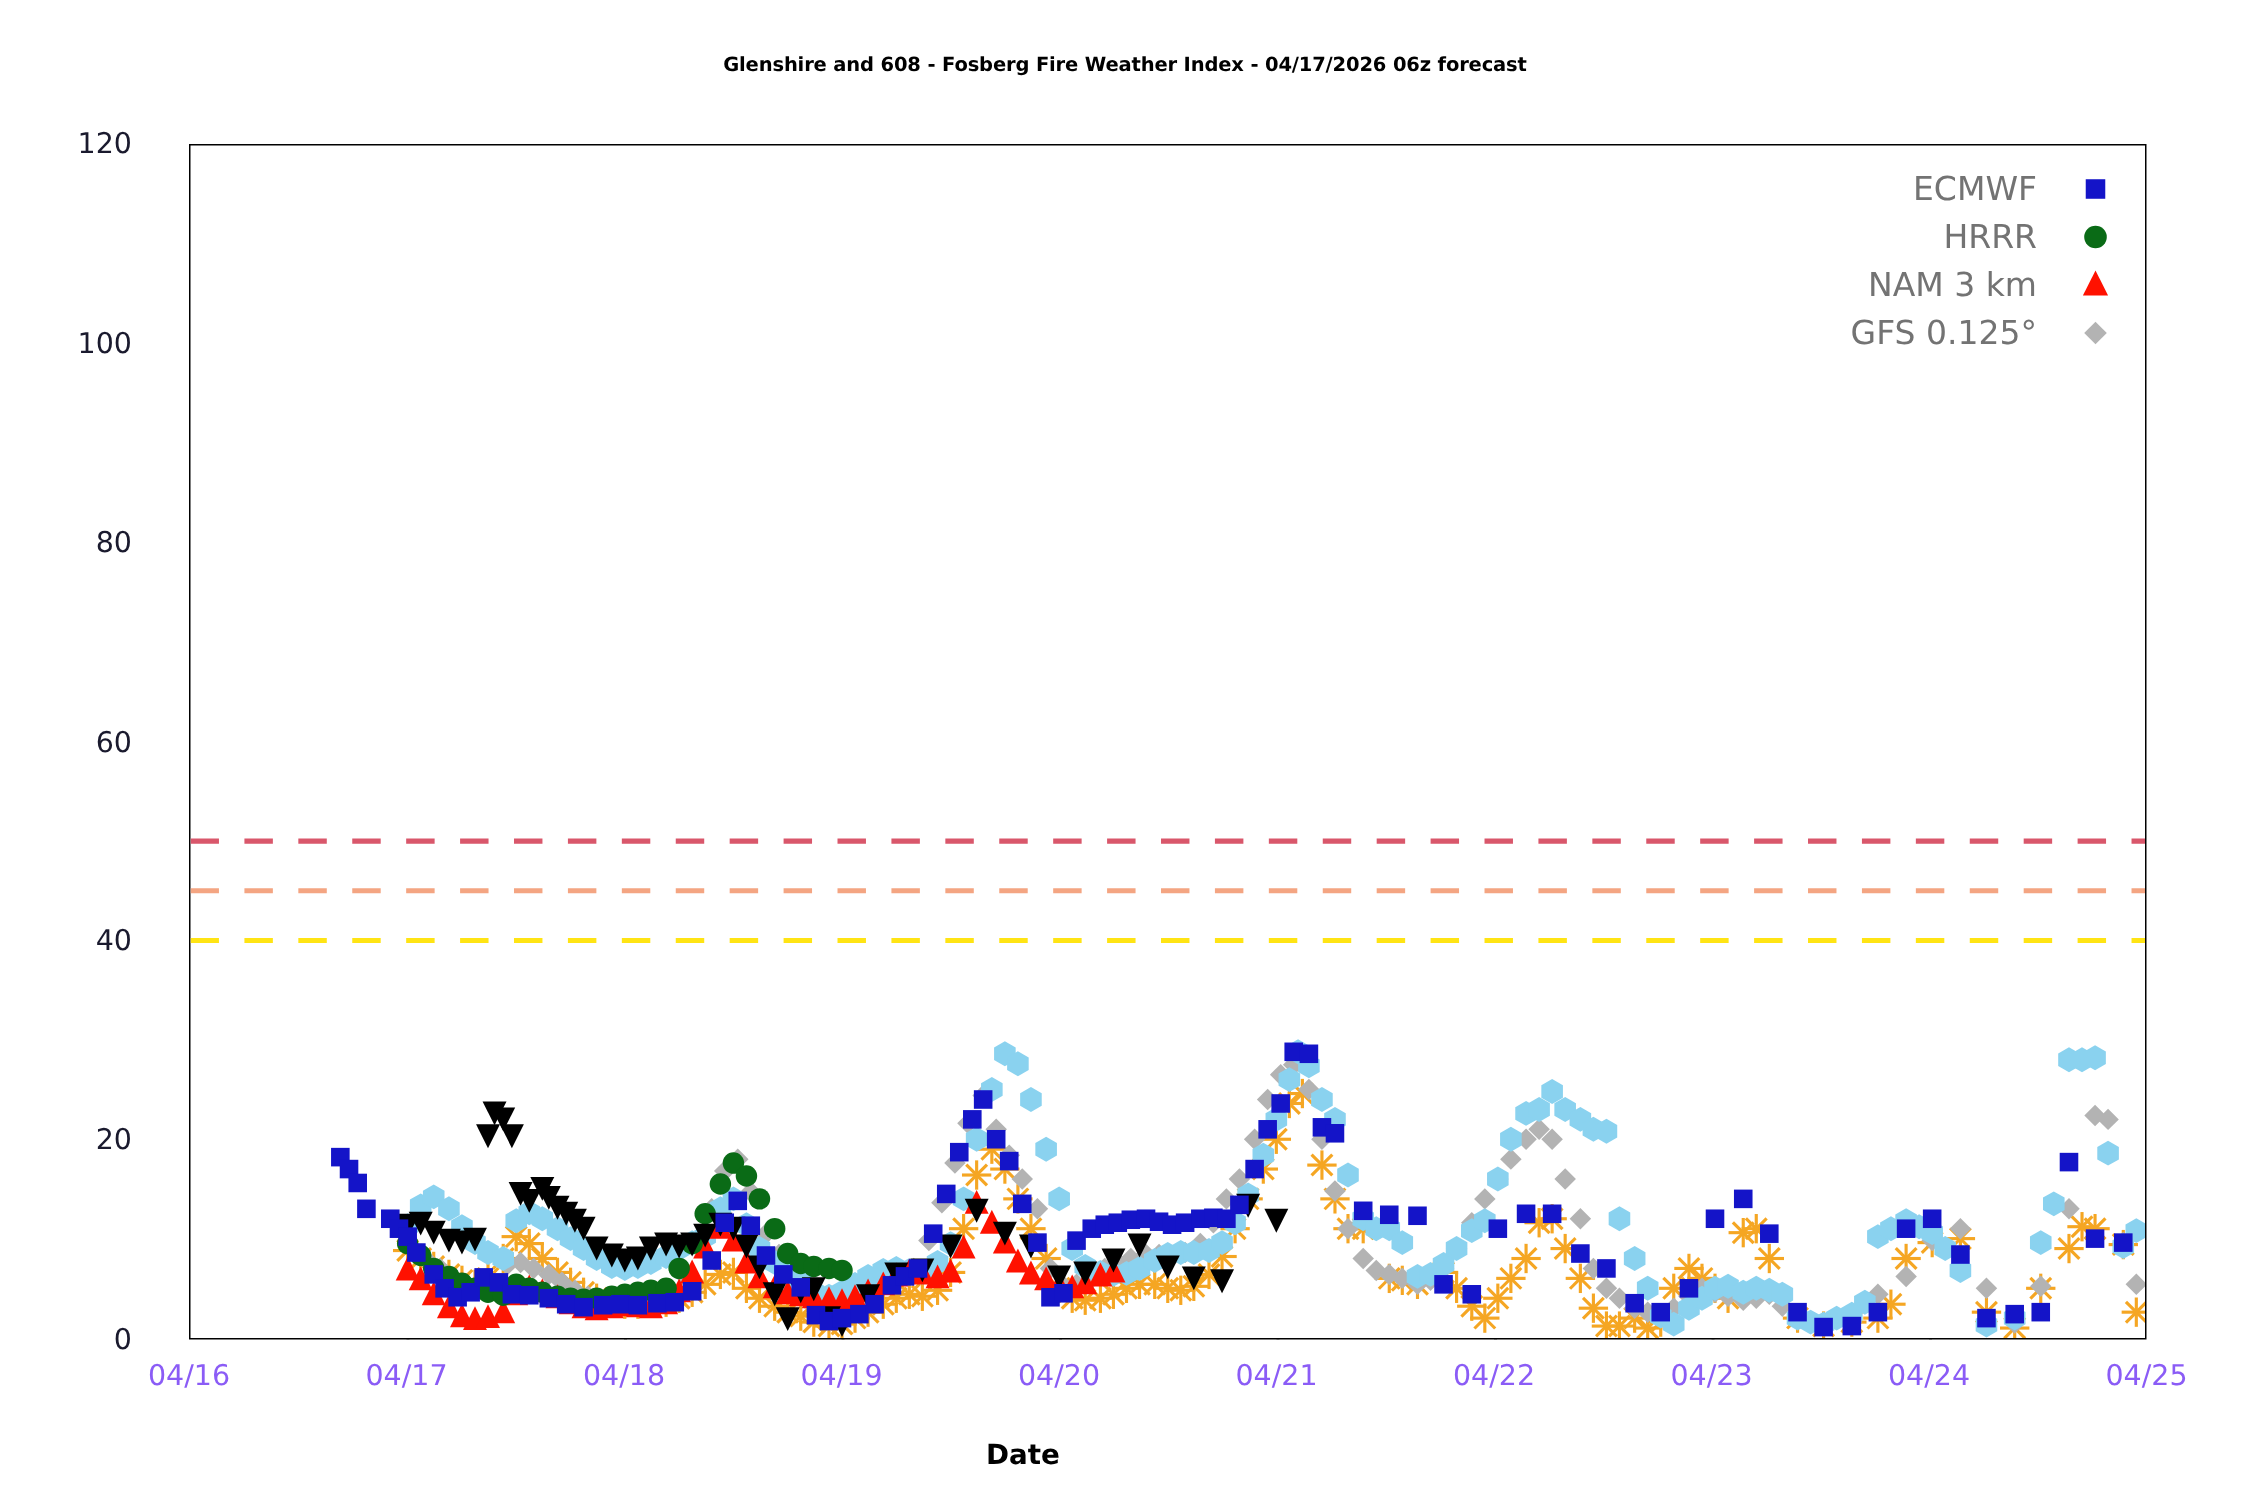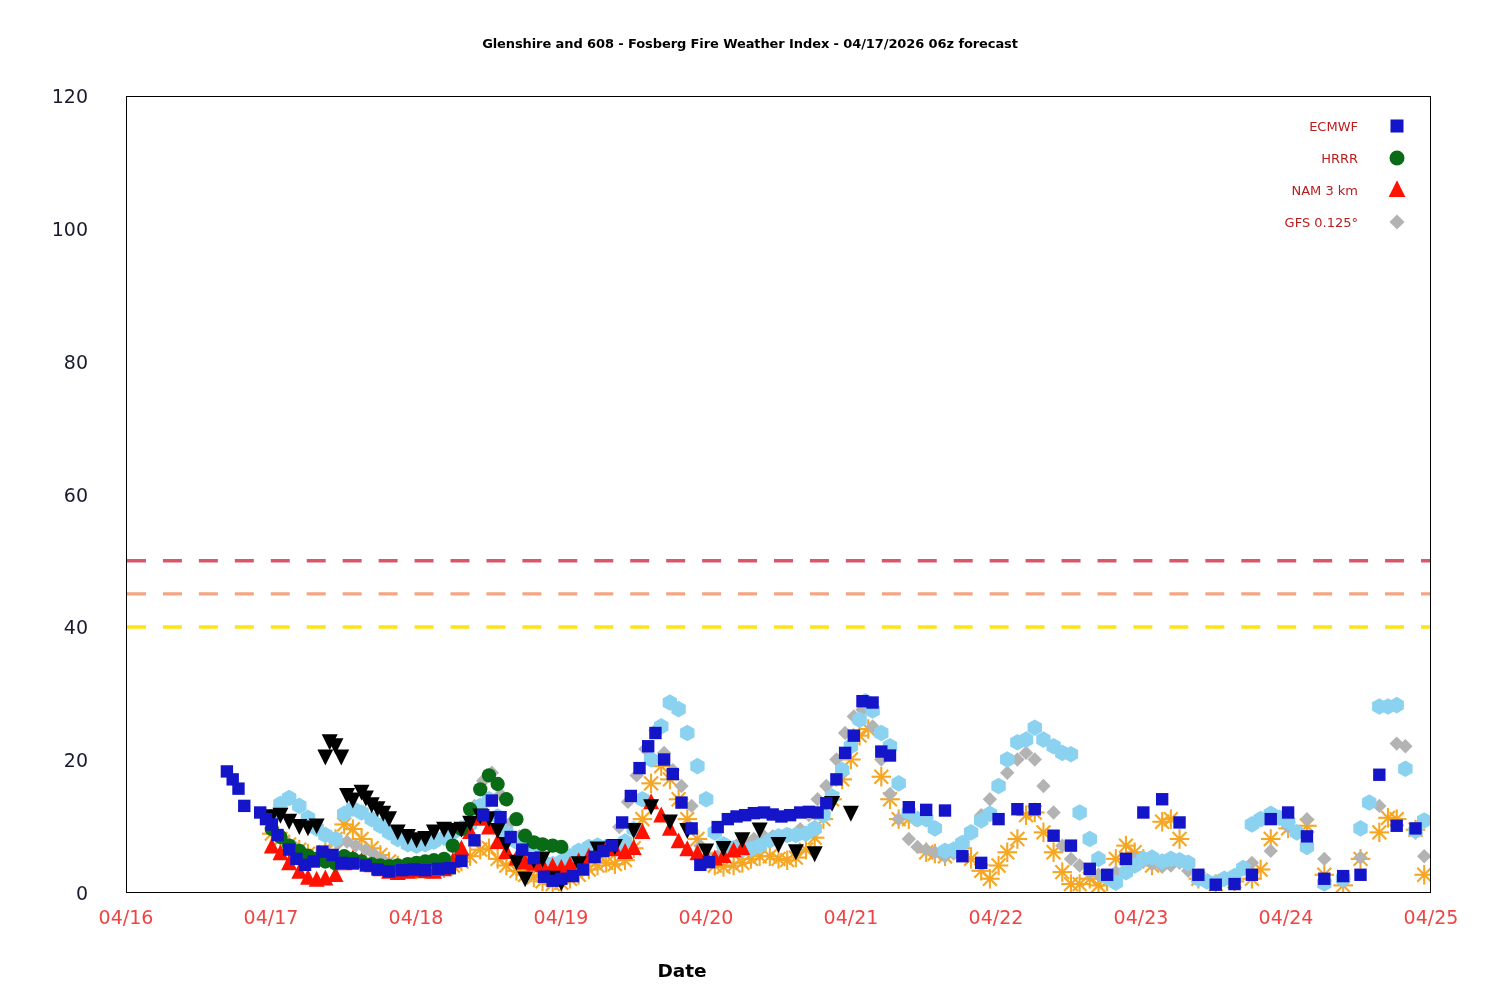--- a/index.html
+++ b/index.html
@@ -34,42 +34,42 @@
     font-size:19px;color:#1a1a2e;
     transform:translateY(-50%);
     white-space:nowrap;
   }
   .ytick-mark{position:absolute;left:126px;width:11px;height:1.6px;background:#000;}
 
   
   .xtick-label{
     position:absolute;
     top:906px;
-    font-size:19px;color:#ef4444;
+    font-size:19px;color:#8b5cf6;
     transform:translateX(-50%);
     white-space:nowrap;
   }
   .xtick-mark{position:absolute;top:882px;width:1.6px;height:11px;background:#000;}
   #x-axis-label{
     position:absolute;left:0;top:960px;width:1364px;
     text-align:center;font-size:18.5px;font-weight:bold;color:#000;
   }
 
   
   #legend{
     position:absolute;
     left:1130px;top:110px;
     width:280px;
   }
   .legend-row{
     display:flex;align-items:center;justify-content:flex-end;
     height:32px;
   }
   .legend-label{
-    font-size:13px;color:#b91c1c;
+    font-size:22px;color:#737373;
     text-align:right;white-space:nowrap;
     padding-right:26px;
   }
   .legend-mark{width:26px;display:flex;align-items:center;justify-content:center;}
 
   
   .thr-label{
     position:absolute;
     font-size:18px;color:#000;
     white-space:nowrap;

